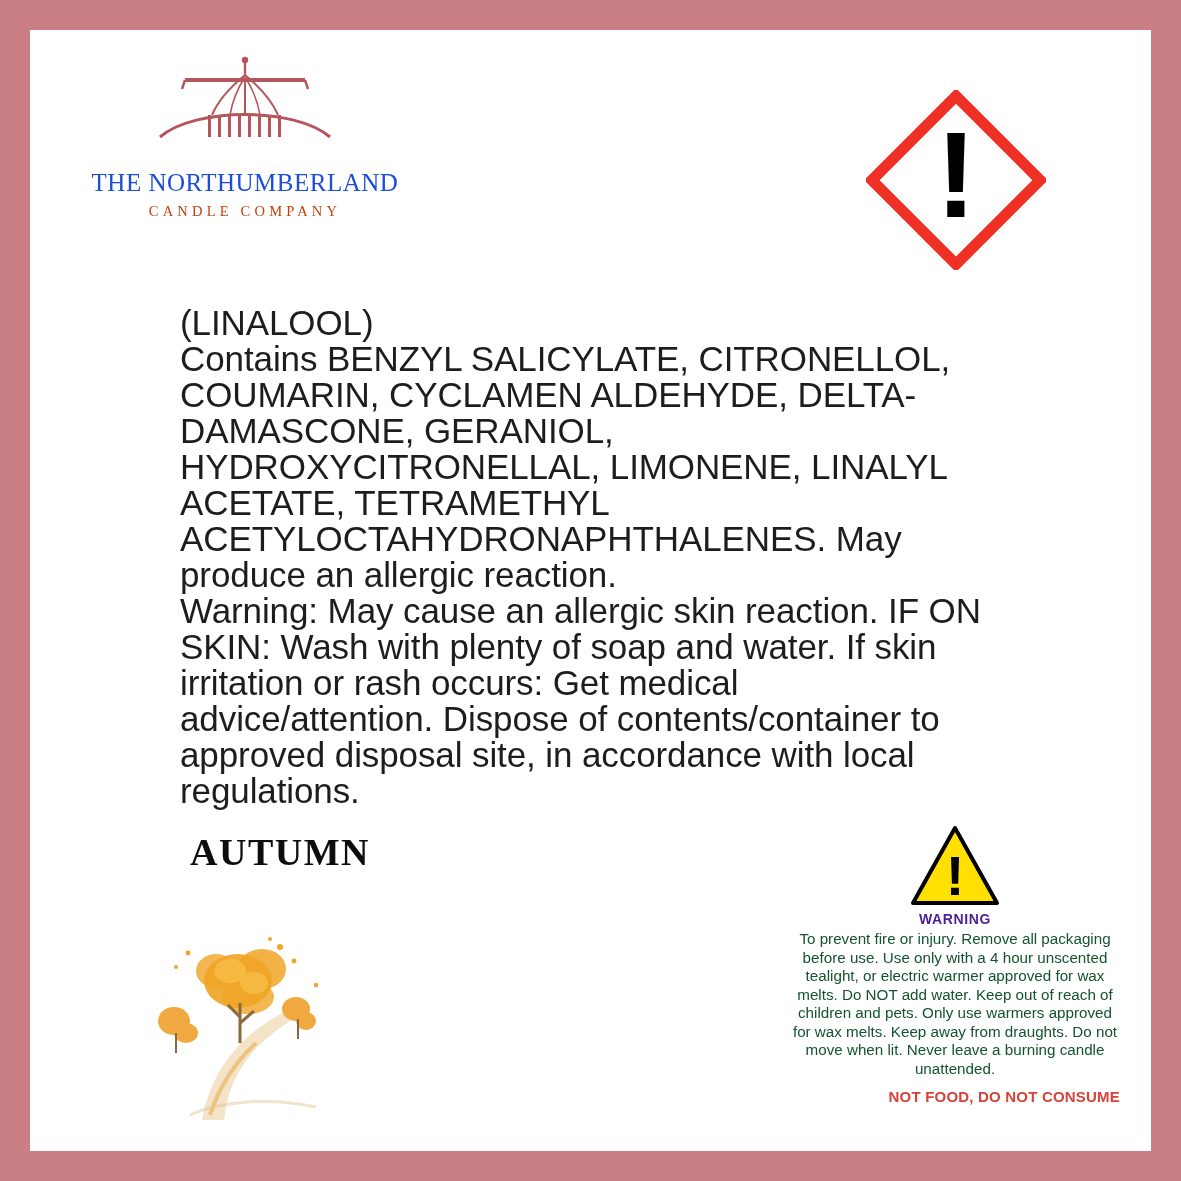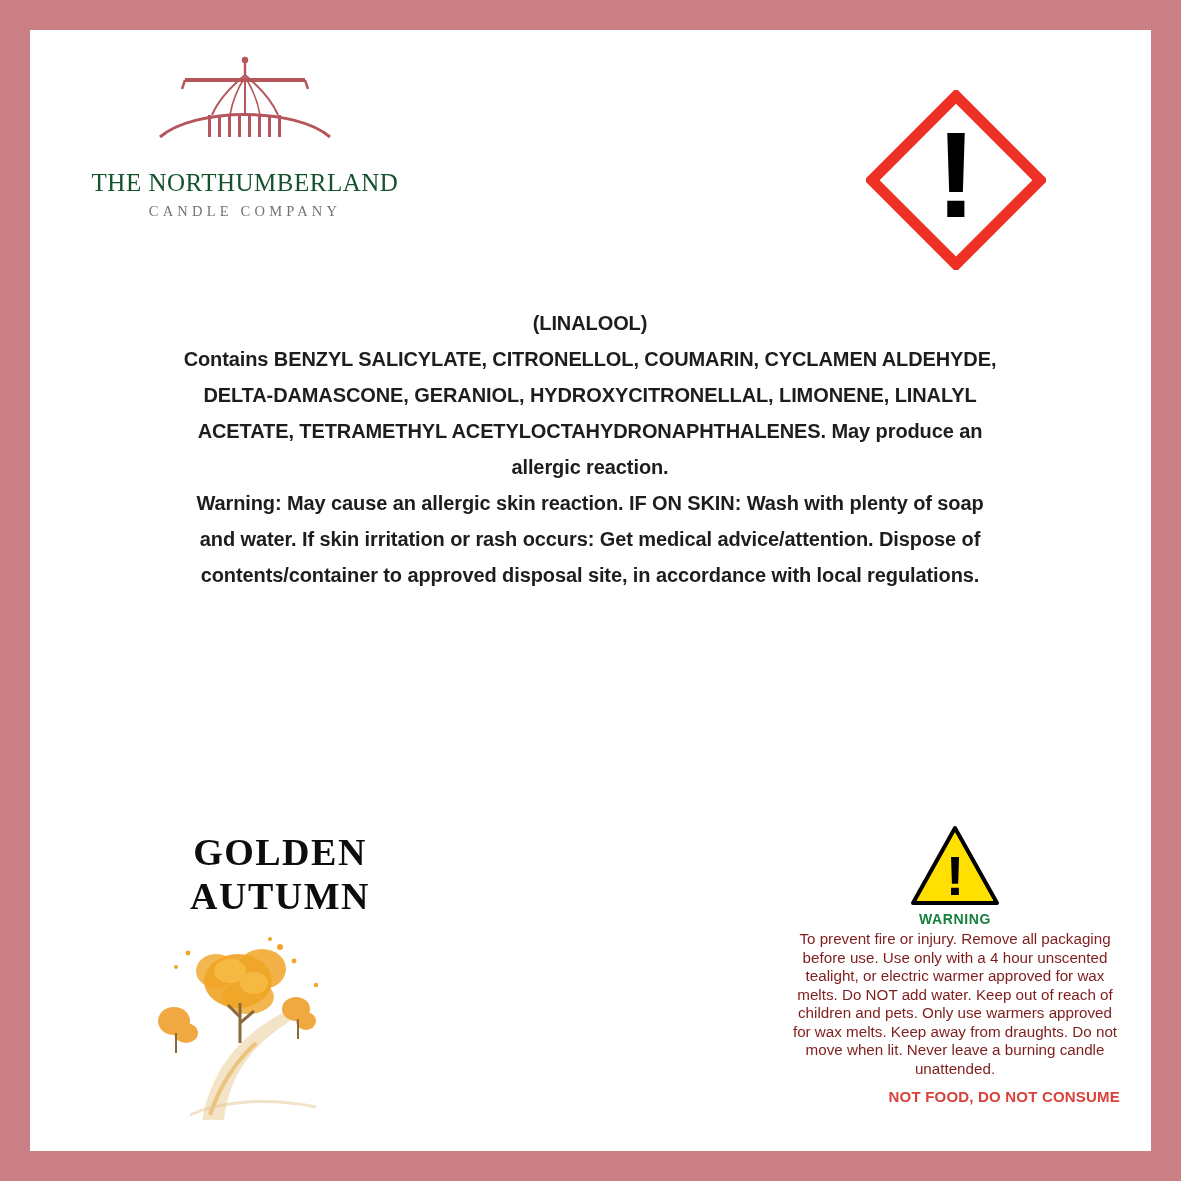--- a/index.html
+++ b/index.html
@@ -33,53 +33,51 @@
   .brand-mark {
     width: 210px;
     height: 110px;
     margin: 0 auto 4px auto;
     display: block;
   }
   .brand-name {
     font-family: "Liberation Serif", serif;
     font-size: 25px;
     letter-spacing: 0.5px;
-    color: #14532d;
+    color: #1d4ed8;
     white-space: nowrap;
   }
   .brand-sub {
     font-family: "Liberation Serif", serif;
     font-size: 14.5px;
     letter-spacing: 4.2px;
-    color: #737373;
+    color: #c2410c;
     margin-top: 6px;
     white-space: nowrap;
   }
 
   
   .ghs {
     position: absolute;
     left: 836px;
     top: 60px;
     width: 180px;
     height: 180px;
   }
 
   
   .hazard-text {
     position: absolute;
     left: 150px;
     top: 275px;
     width: 820px;
-    text-align: center;
-    font-size: 20px;
+    font-size: 35px;
     line-height: 36px;
     color: #1d1d1f;
     letter-spacing: -0.1px;
-    font-weight: bold;
   }
   .hazard-text p {
     margin: 0;
   }
 
   
   .product {
     position: absolute;
     left: 85px;
     top: 800px;
@@ -114,28 +112,28 @@
   }
   .safety-triangle {
     width: 90px;
     height: 82px;
     display: block;
     margin: 0 auto;
   }
   .safety-title {
     font-size: 14px;
     font-weight: bold;
-    color: #15803d;
+    color: #4c1d95;
     letter-spacing: 0.6px;
     margin-top: 4px;
   }
   .safety-body {
     font-size: 15.2px;
     line-height: 18.5px;
-    color: #7f1d1d;
+    color: #14532d;
     margin-top: 3px;
   }
   .safety-footer {
     font-size: 15px;
     font-weight: bold;
     color: #d9413a;
     letter-spacing: 0.2px;
     margin-top: 10px;
     text-align: right;
   }
@@ -182,21 +180,20 @@
     </svg>
   </div>
 
   <div class="hazard-text">
     <p>(LINALOOL)</p>
     <p>Contains BENZYL SALICYLATE, CITRONELLOL, COUMARIN, CYCLAMEN ALDEHYDE, DELTA-DAMASCONE, GERANIOL, HYDROXYCITRONELLAL, LIMONENE, LINALYL ACETATE, TETRAMETHYL ACETYLOCTAHYDRONAPHTHALENES. May produce an allergic reaction.</p>
     <p>Warning: May cause an allergic skin reaction.  IF ON SKIN: Wash with plenty of soap and water. If skin irritation or rash occurs: Get medical advice/attention. Dispose of contents/container to approved disposal site, in accordance with local regulations.</p>
   </div>
 
   <div class="product">
-    <div class="product-name">GOLDEN</div>
     <div class="product-name">AUTUMN</div>
   </div>
 
   <svg class="illustration" viewBox="0 0 215 195">
     <path d="M72 196 C 78 160, 96 130, 120 110 C 134 98, 146 92, 152 88 L 160 96 C 148 104, 134 114, 122 128 C 104 150, 96 172, 94 196 Z" fill="#f2e2c4" opacity="0.95"></path>
     <path d="M80 190 C 90 160, 104 138, 126 118" stroke="#e8a33a" stroke-width="4" fill="none" opacity="0.5"></path>
     <g fill="#f0a526">
       <ellipse cx="108" cy="56" rx="34" ry="27" opacity="0.92"></ellipse>
       <ellipse cx="132" cy="44" rx="24" ry="20" opacity="0.85"></ellipse>
       <ellipse cx="86" cy="46" rx="20" ry="17" opacity="0.8"></ellipse>

